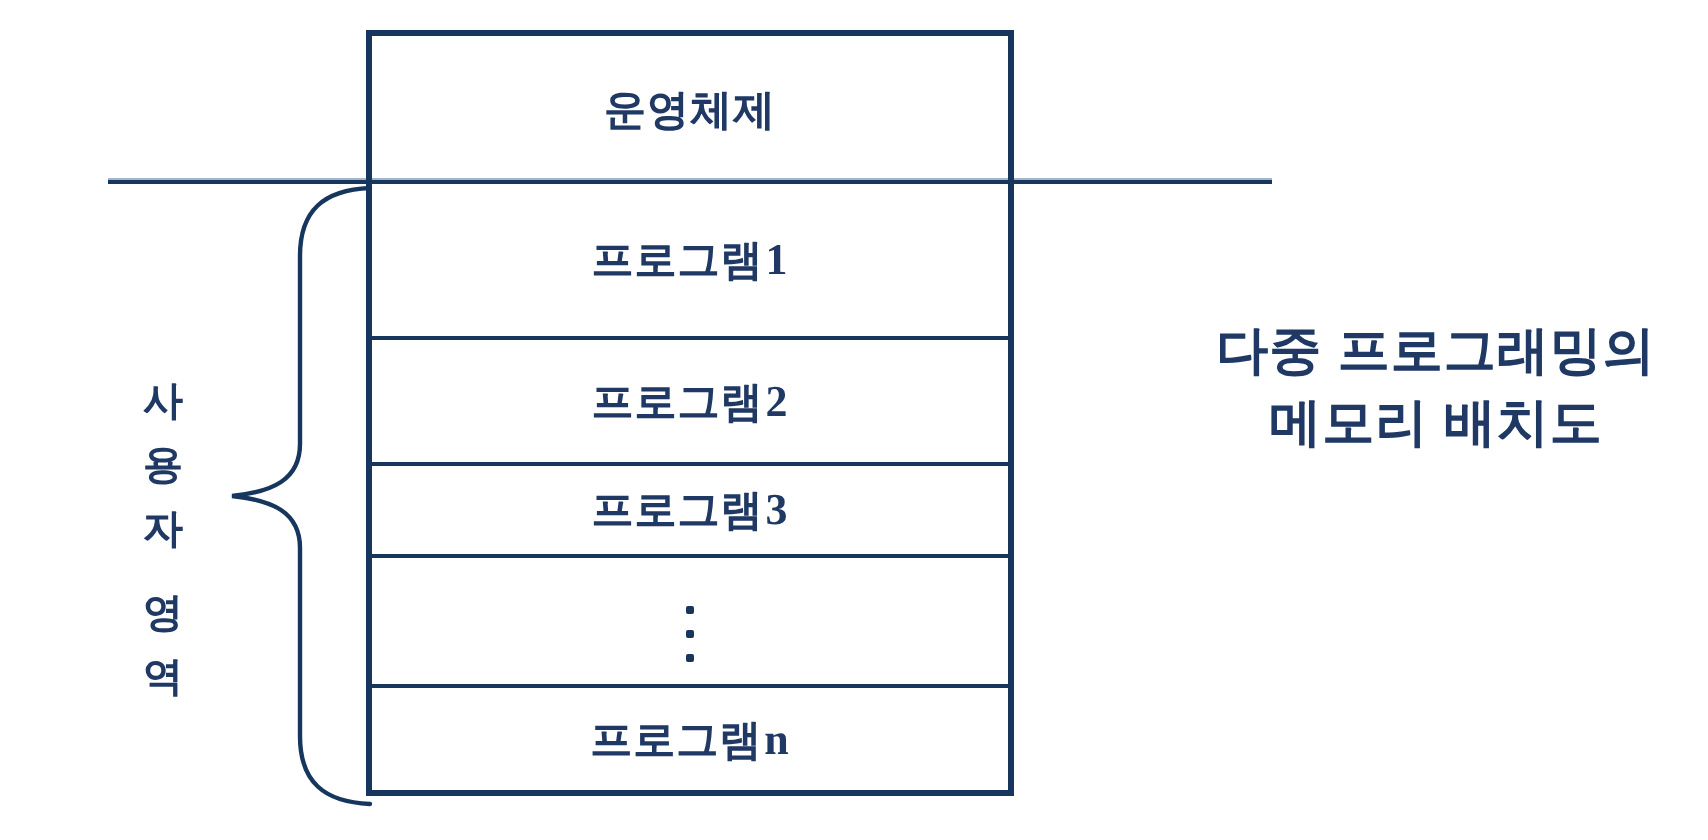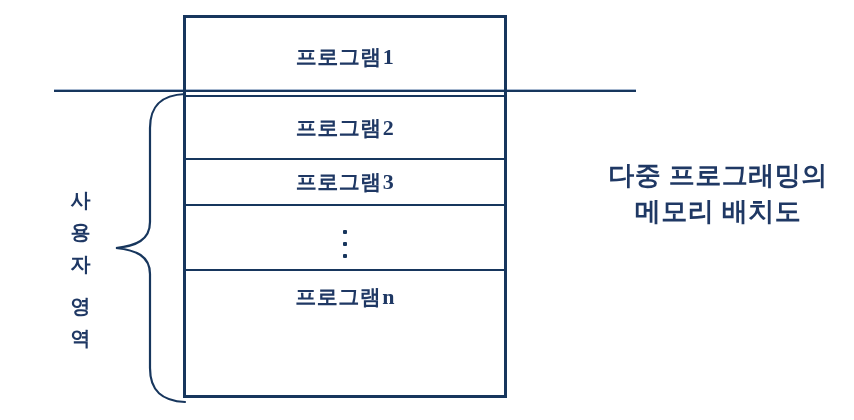--- a/index.html
+++ b/index.html
@@ -128,20 +128,23 @@
   }
 </style>
 </head>
 <body>
 
 <div class="canvas">
 
   <div class="os-boundary-line"></div>
 
   <div class="memory-stack">
+    <div class="mem-row row-os">
+      <span>운영체제</span>
+    </div>
     <div class="mem-row row-p1">
       <span>프로그램</span>
         <span class="num">1</span>
     </div>
     <div class="mem-row row-p2 divided">
       <span>프로그램</span>
         <span class="num">2</span>
     </div>
     <div class="mem-row row-p3 divided">
       <span>프로그램</span>

